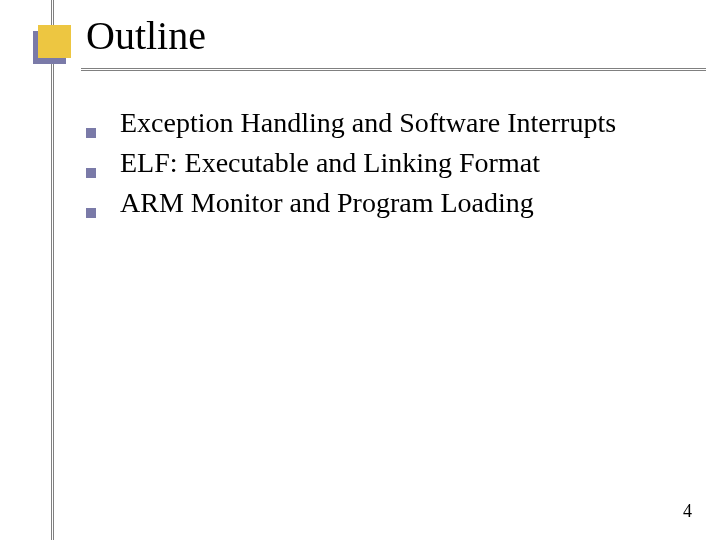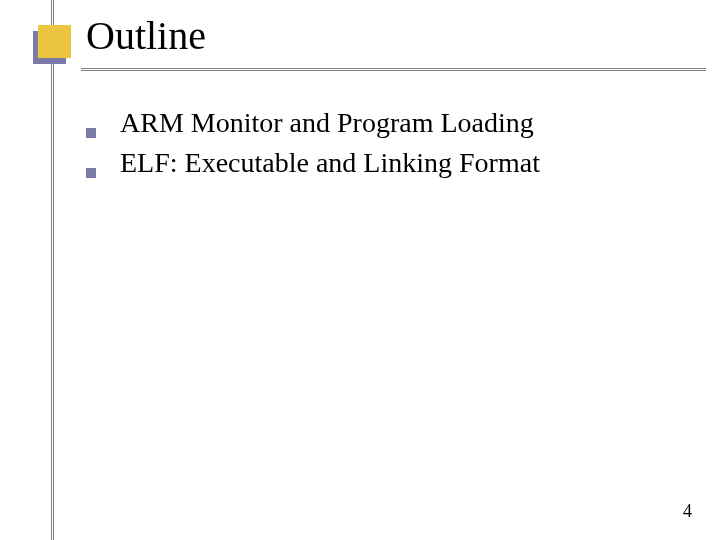--- a/index.html
+++ b/index.html
@@ -123,23 +123,27 @@
   <div class="hrule-bottom"></div>
 
   <div class="accent-square-shadow"></div>
   <div class="accent-square"></div>
 
   <div class="title">Outline</div>
 
   <div class="bullets">
     <div class="bullet-row">
       <div class="bullet-square"></div>
-      <div class="bullet-text">ARM Monitor and Program Loading</div>
+      <div class="bullet-text">Exception Handling and Software Interrupts</div>
     </div>
     <div class="bullet-row">
       <div class="bullet-square"></div>
       <div class="bullet-text">ELF: Executable and Linking Format</div>
+    </div>
+    <div class="bullet-row">
+      <div class="bullet-square"></div>
+      <div class="bullet-text">ARM Monitor and Program Loading</div>
     </div>
   </div>
 
   <div class="page-number">4</div>
 
 </div>
 
 </body></html>

